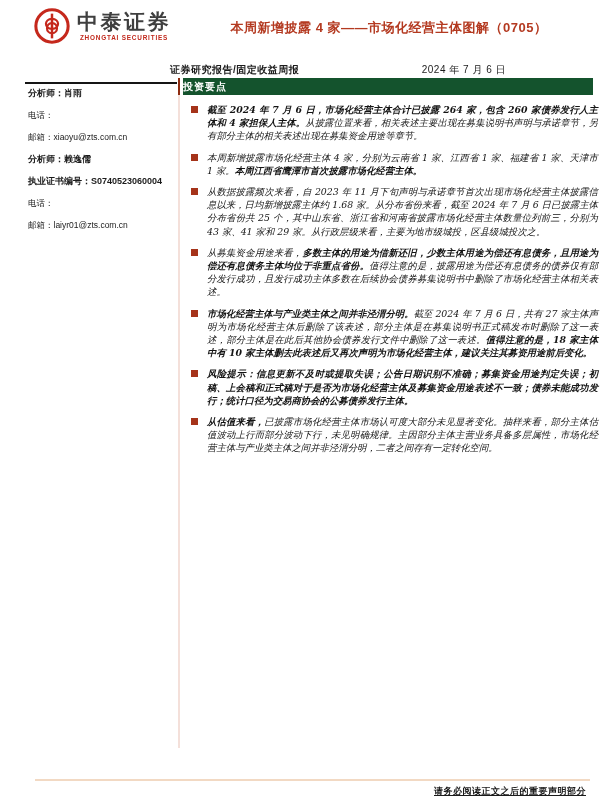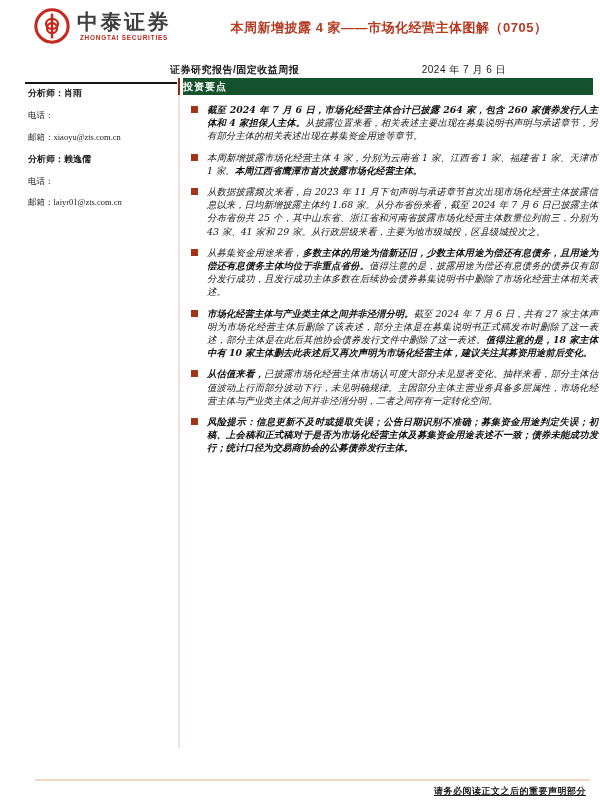--- a/index.html
+++ b/index.html
@@ -23,21 +23,21 @@
     font-size:10px;color:#1c1c1c;
   }
   .report-type{font-weight:700;letter-spacing:0.5px;}
   .report-date{font-weight:500;letter-spacing:0.5px;}
   
   .black-rule{position:absolute;left:25px;top:82px;width:152px;height:2px;background:#151515;}
   .vrule-dark{position:absolute;left:178px;top:78px;width:2px;height:17px;background:#8e2c10;}
   .vrule-light{position:absolute;left:178px;top:95px;width:2px;height:653px;background:#f4e0da;}
   .footer-rule{position:absolute;left:35px;top:779px;width:555px;height:2px;background:#f2d9c3;}
   
-  .sidebar{position:absolute;left:28px;top:88px;width:148px;font-family:Liberation Serif, serif;}
+  .sidebar{position:absolute;left:28px;top:88px;width:148px;font-family:Liberation Sans, sans-serif;}
   .an-line{font-size:8.5px;line-height:1.25;margin-bottom:11px;color:#1a1a1a;word-break:break-all;}
   .an-line.bold{font-weight:700;font-size:9px;}
   
   .section-bar{
     position:absolute;left:183px;top:78px;width:410px;height:17px;
     background:#14532d;color:#ffffff;font-weight:700;font-size:10px;
     line-height:17px;box-sizing:border-box;letter-spacing:1px;
   }
   .bullet-list{position:absolute;left:191px;top:103px;width:407px;font-style:italic;}
   .bullet{display:flex;margin-bottom:8px;}
@@ -83,20 +83,21 @@
   <div class="vrule-light"></div>
 
   <div class="sidebar">
     <div class="analyst-block">
       <div class="an-line bold">分析师：肖雨</div>
       <div class="an-line">电话：</div>
       <div class="an-line">邮箱：xiaoyu@zts.com.cn</div>
     </div>
     <div class="analyst-block">
       <div class="an-line bold">分析师：赖逸儒</div>
+      <div class="an-line bold">执业证书编号：S0740523060004</div>
       <div class="an-line">电话：</div>
       <div class="an-line">邮箱：laiyr01@zts.com.cn</div>
     </div>
   </div>
 
   <div class="section-bar">投资要点</div>
 
   <div class="bullet-list">
       <div class="bullet">
         <span class="marker"></span>
@@ -113,24 +114,24 @@
       <div class="bullet">
         <span class="marker"></span>
         <div class="btext"><span>从募集资金用途来看，</span><strong>多数主体的用途为借新还旧，少数主体用途为偿还有息债务，且用途为偿还有息债务主体均位于非重点省份。</strong><span>值得注意的是，披露用途为偿还有息债务的债券仅有部分发行成功，且发行成功主体多数在后续协会债券募集说明书中删除了市场化经营主体相关表述。</span></div>
       </div>
       <div class="bullet">
         <span class="marker"></span>
         <div class="btext"><strong>市场化经营主体与产业类主体之间并非泾渭分明。</strong><span>截至 2024 年 7 月 6 日，共有 27 家主体声明为市场化经营主体后删除了该表述，部分主体是在募集说明书正式稿发布时删除了这一表述，部分主体是在此后其他协会债券发行文件中删除了这一表述。</span><strong>值得注意的是，18 家主体中有 10 家主体删去此表述后又再次声明为市场化经营主体，建议关注其募资用途前后变化。</strong></div>
       </div>
       <div class="bullet">
         <span class="marker"></span>
-        <div class="btext"><strong>从估值来看，</strong><span>已披露市场化经营主体市场认可度大部分未见显著变化。抽样来看，部分主体估值波动上行而部分波动下行，未见明确规律。主因部分主体主营业务具备多层属性，市场化经营主体与产业类主体之间并非泾渭分明，二者之间存有一定转化空间。</span></div>
+        <div class="btext"><strong>风险提示：信息更新不及时或提取失误；公告日期识别不准确；募集资金用途判定失误；初稿、上会稿和正式稿对于是否为市场化经营主体及募集资金用途表述不一致；债券未能成功发行；统计口径为交易商协会的公募债券发行主体。</strong></div>
       </div>
       <div class="bullet">
         <span class="marker"></span>
-        <div class="btext"><strong>风险提示：信息更新不及时或提取失误；公告日期识别不准确；募集资金用途判定失误；初稿、上会稿和正式稿对于是否为市场化经营主体及募集资金用途表述不一致；债券未能成功发行；统计口径为交易商协会的公募债券发行主体。</strong></div>
+        <div class="btext"><strong>从估值来看，</strong><span>已披露市场化经营主体市场认可度大部分未见显著变化。抽样来看，部分主体估值波动上行而部分波动下行，未见明确规律。主因部分主体主营业务具备多层属性，市场化经营主体与产业类主体之间并非泾渭分明，二者之间存有一定转化空间。</span></div>
       </div>
     </div>
 
   <div class="footer-rule"></div>
   <div class="footer-text">请务必阅读正文之后的重要声明部分</div>
 
 </div>
 
 </body></html>

